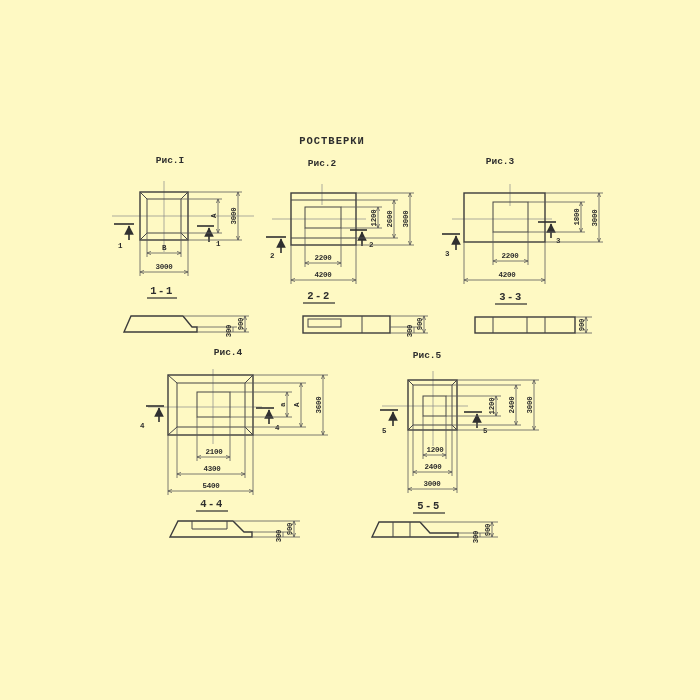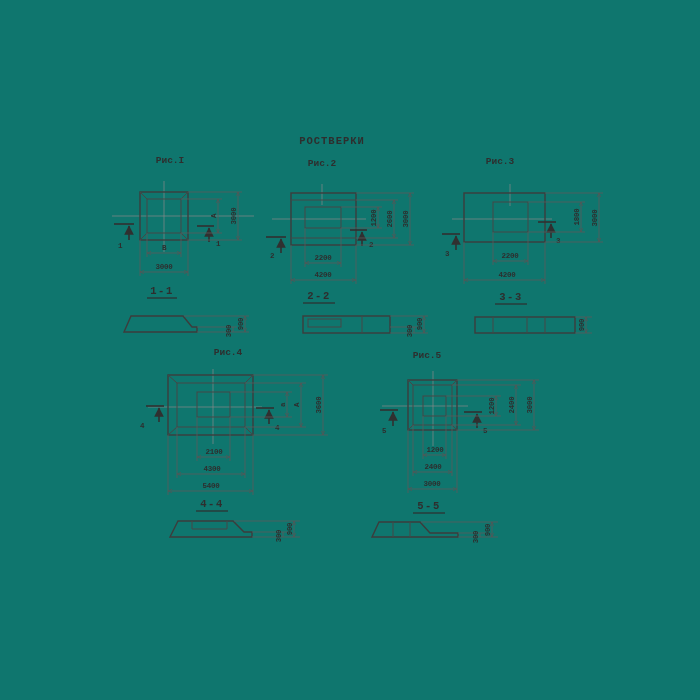--- a/index.html
+++ b/index.html
@@ -1,16 +1,16 @@
 <!DOCTYPE html>
 <html><head>
 <meta charset="utf-8">
 <style>
   html,body{margin:0;padding:0;background:#ffffff;}
-  .sheet{width:700px;height:700px;background:#0f766e;position:relative;overflow:hidden;text-align:center;}
+  .sheet{width:700px;height:700px;background:#fef9c3;position:relative;overflow:hidden;text-align:center;}
   svg{display:block;}
   text{fill:#2e2e2e;font-family:"Liberation Mono","DejaVu Sans Mono",monospace;}
   .title-t{font-size:10.5px;font-weight:700;letter-spacing:1px;}
   .figlab{font-size:9.5px;font-weight:700;}
   .seclab{font-size:10.5px;font-weight:700;letter-spacing:1.5px;}
   .dim{font-size:7.5px;font-weight:700;letter-spacing:-0.3px;}
   .ol{fill:none;stroke:#3c3c3c;stroke-width:1.4;}
   .ml{fill:none;stroke:#464646;stroke-width:1;}
   .cl{fill:none;stroke:#8b8b8b;stroke-width:0.7;}
   .dl{fill:none;stroke:#5a5a5a;stroke-width:0.8;}

